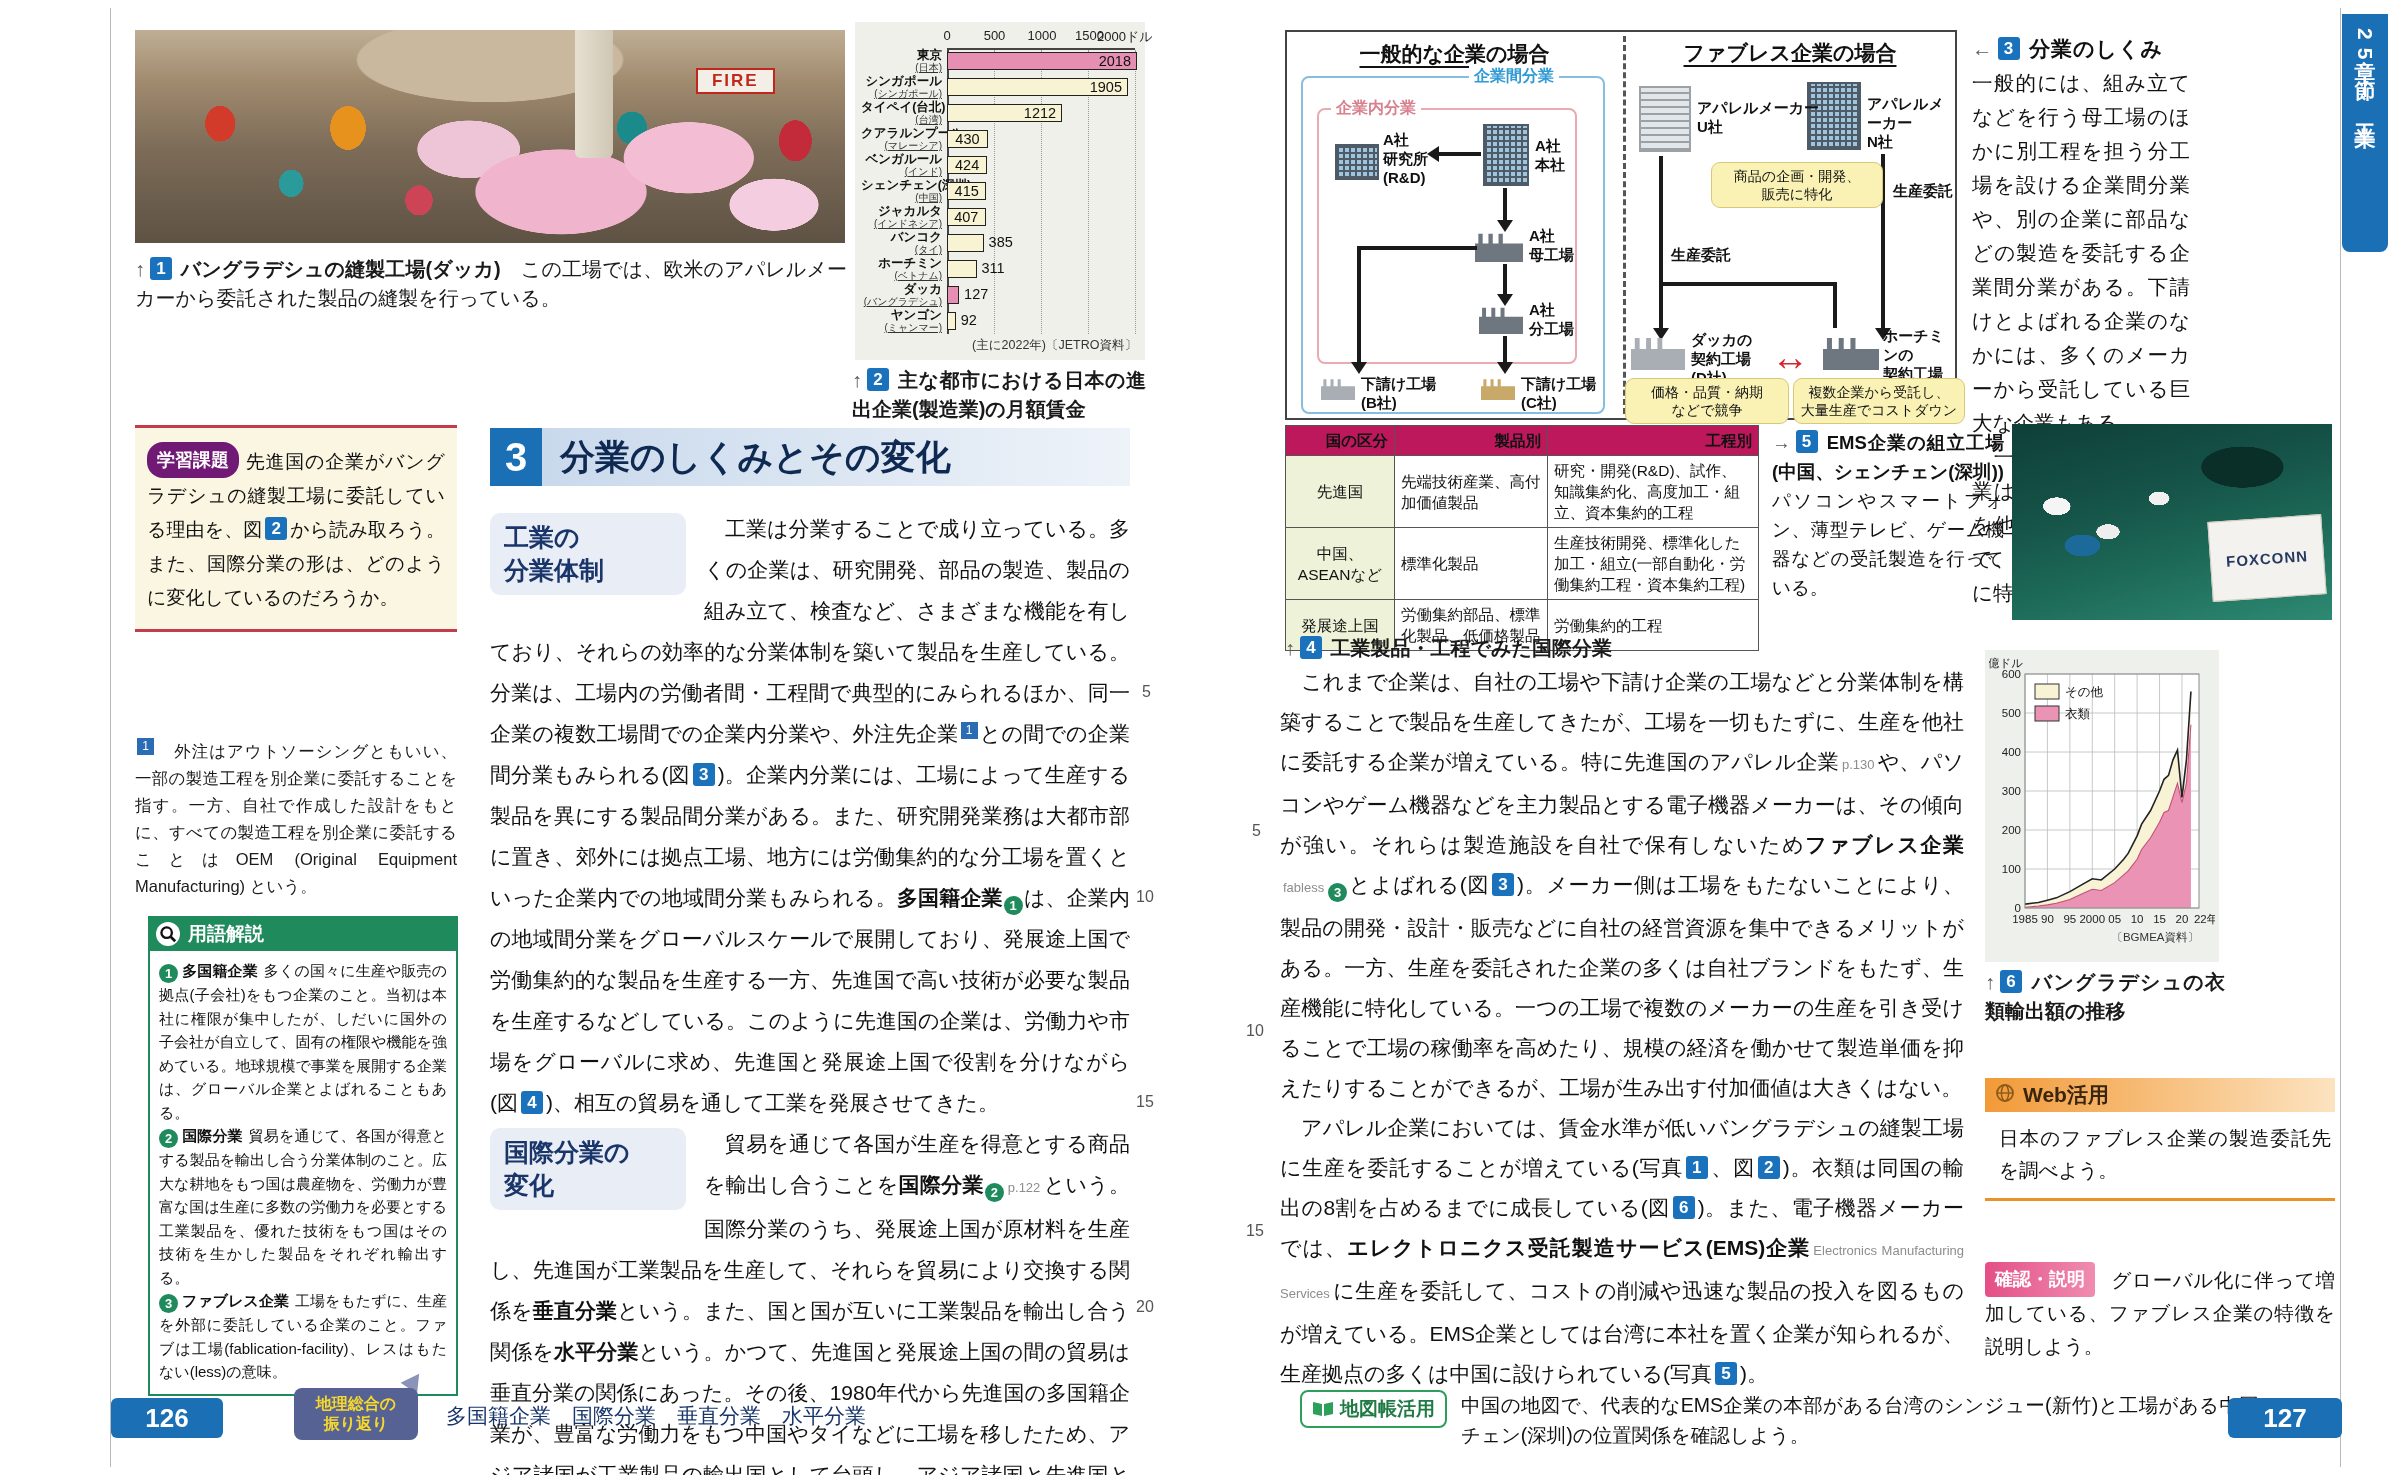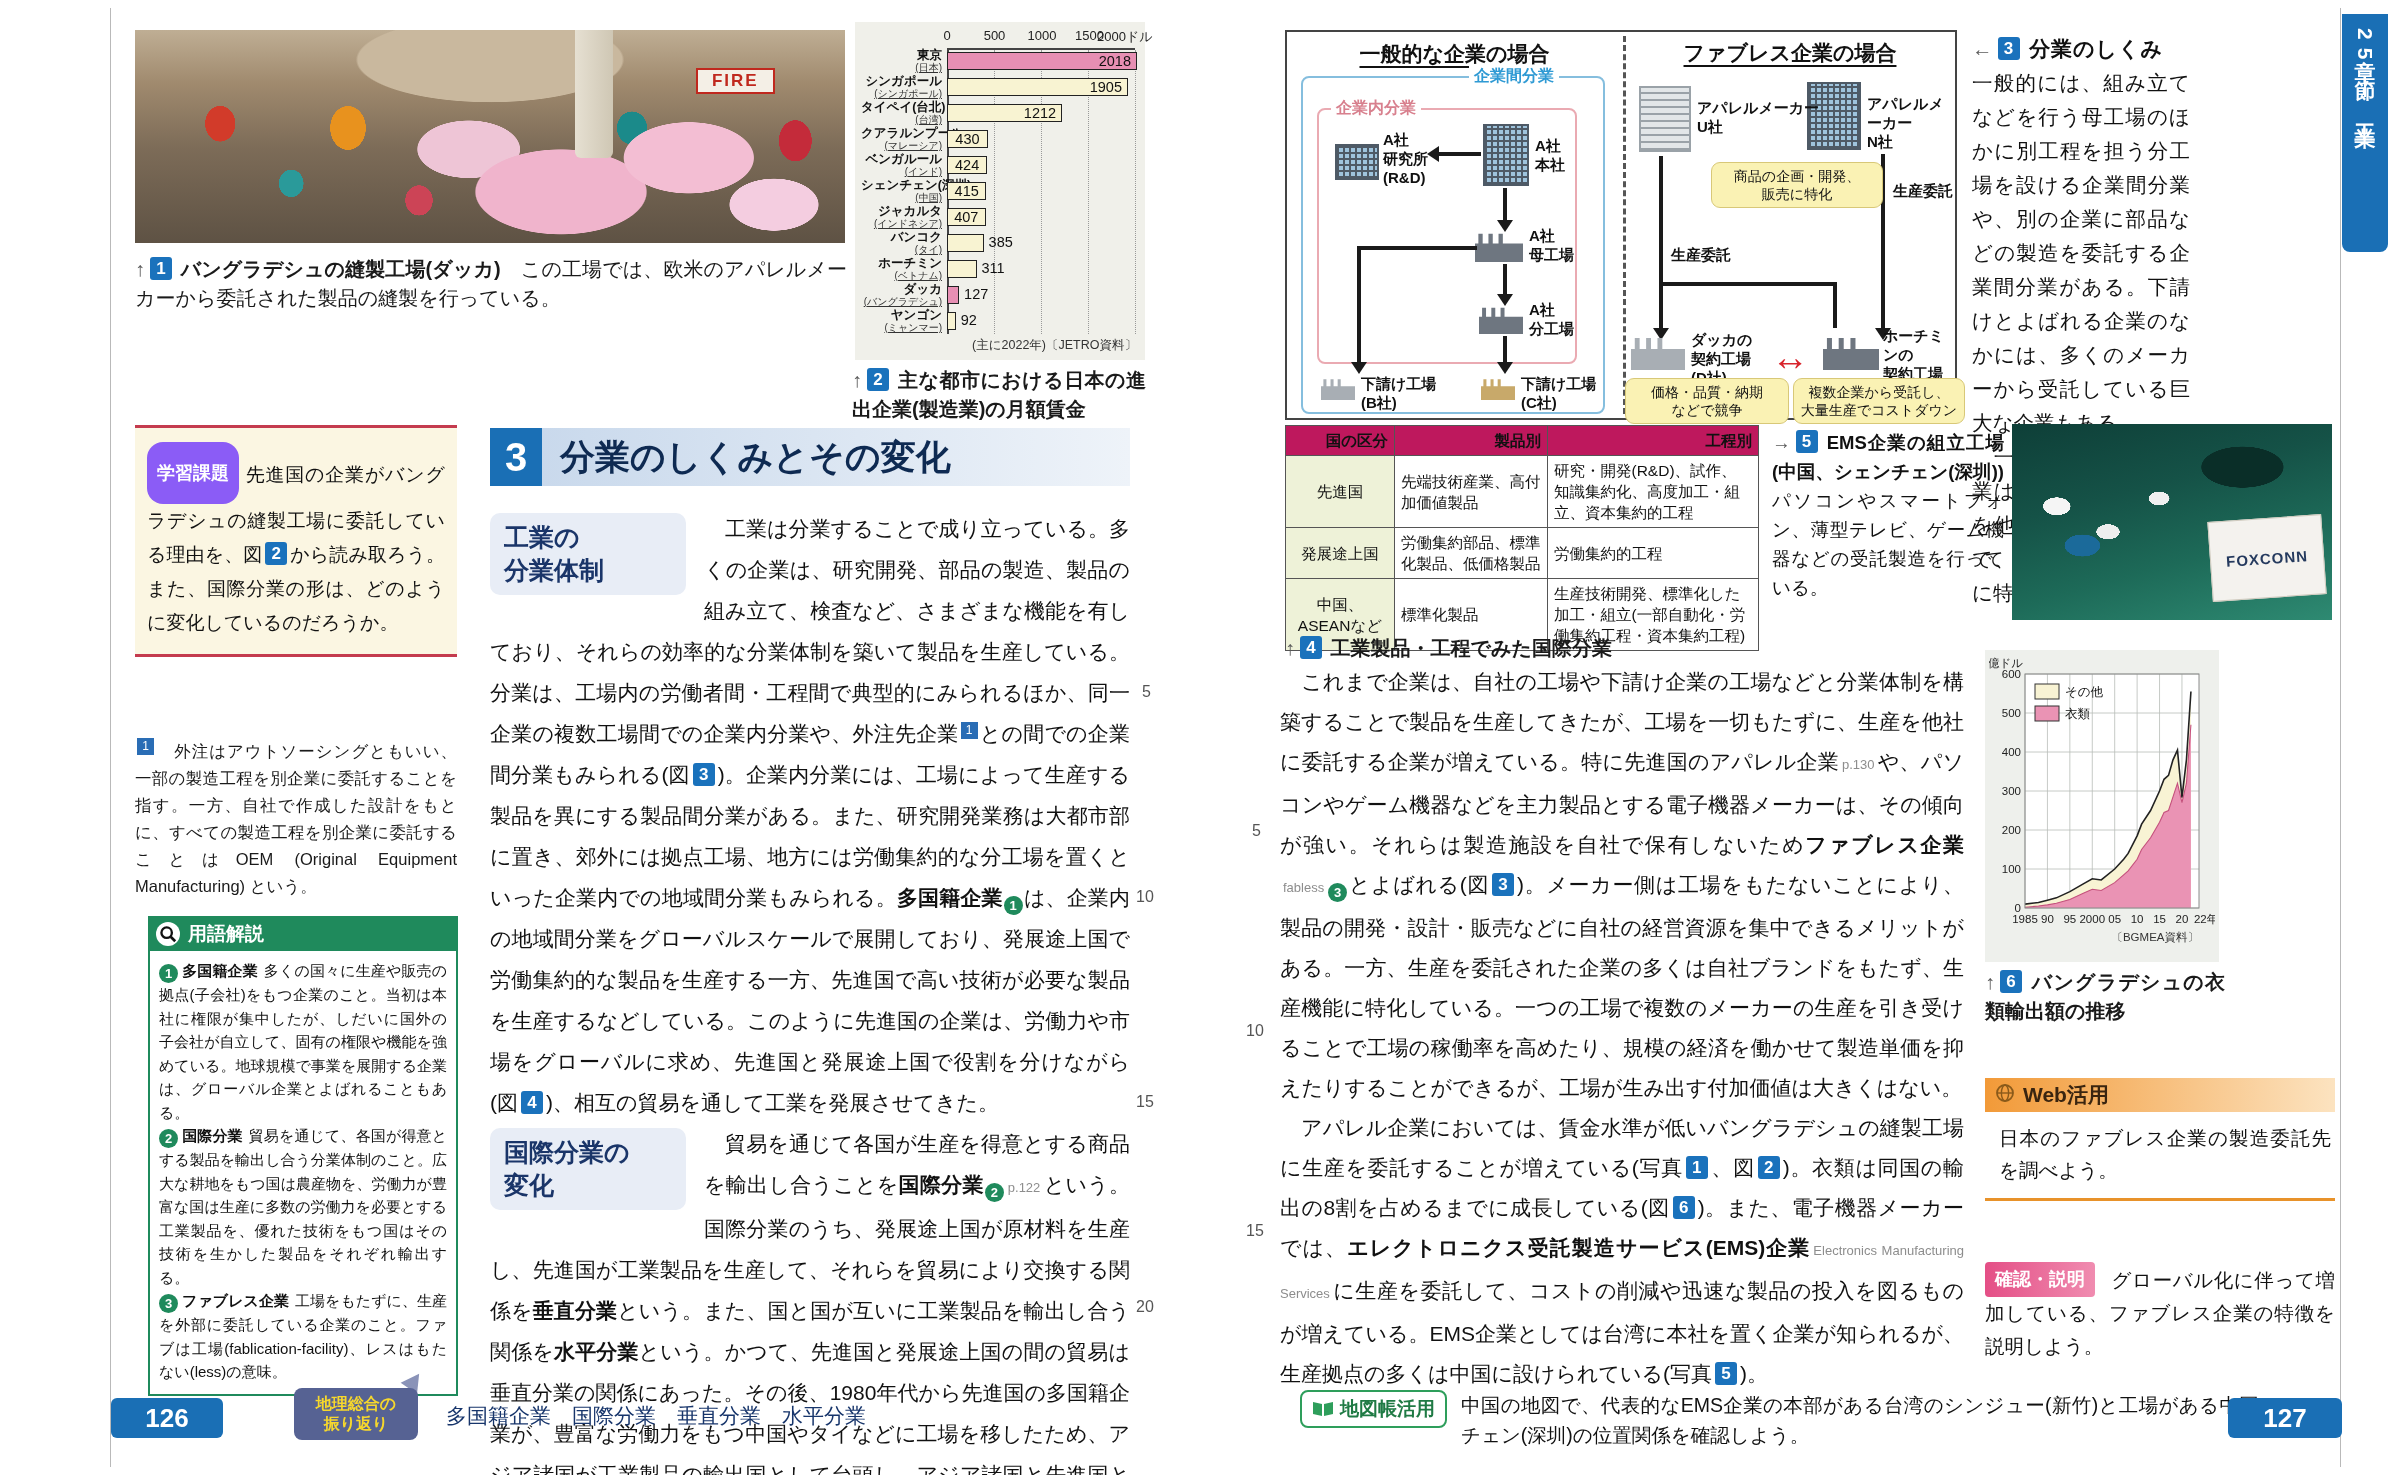--- a/index.html
+++ b/index.html
@@ -65,21 +65,21 @@
   .f2-bar{position:absolute;left:0;top:4px;height:18px;background:#f8f3d2;border:1.5px solid #222;box-sizing:border-box;}
   .f2-bar.pink{background:#e78fb3;}
   .f2-val{position:absolute;top:4px;font-size:14.5px;line-height:16px;color:#111;white-space:nowrap;}
   .f2-val.in-right{right:5px;left:auto;top:0px;}
   .f2-val.in-center{left:50%;transform:translateX(-50%);top:0px;}
   #f2-note{font-size:12.5px;color:#333;text-align:right;margin-top:3px;}
 
   
   #taskbox{left:135px;top:425px;width:322px;border-top:3px solid #c43b4e;border-bottom:3px solid #c43b4e;
     background:#fbf6e2;padding:14px 12px;box-sizing:border-box;font-size:19px;line-height:34px;text-align:justify;}
-  .task-label{display:inline-block;background:#8b5cf6;color:#fff;border-radius:16px;padding:14px 10px;
+  .task-label{display:inline-block;background:#701a75;color:#fff;border-radius:16px;padding:1px 10px;
     font-size:18px;font-weight:bold;margin-right:6px;vertical-align:2px;}
   #footnote{left:135px;top:738px;width:322px;font-size:16.5px;line-height:27px;text-align:justify;color:#1a1a1a;}
   #glossary{left:148px;top:916px;width:310px;border:2px solid #1f8a5c;background:#fff;box-sizing:border-box;}
   .g-head{background:#1f8a5c;color:#fff;font-size:19px;font-weight:bold;padding:3px 10px 4px 6px;display:flex;align-items:center;gap:8px;}
   .g-icon{width:24px;height:24px;background:#fff;border-radius:50%;display:inline-flex;align-items:center;justify-content:center;flex:0 0 auto;}
   .g-body{padding:8px 9px 10px;font-size:15px;line-height:23.5px;text-align:justify;}
   .g-num{display:inline-block;width:19px;height:19px;background:#1f8a5c;color:#fff;border-radius:50%;
     font-size:13px;line-height:19px;text-align:center;font-weight:bold;margin-right:4px;vertical-align:-2px;}
   .g-term{font-weight:bold;margin-right:6px;}
 
@@ -472,28 +472,28 @@
             <th>工程別</th>
           </tr>
         </thead>
       <tbody id="t4-body">
           <tr>
             <td class="region">先進国</td>
             <td class="products">先端技術産業、高付加価値製品</td>
             <td class="processes">研究・開発(R&amp;D)、試作、知識集約化、高度加工・組立、資本集約的工程</td>
           </tr>
           <tr>
+            <td class="region">中国、ASEANなど</td>
+            <td class="products">標準化製品</td>
+            <td class="processes">生産技術開発、標準化した加工・組立(一部自動化・労働集約工程・資本集約工程)</td>
+          </tr>
+          <tr>
             <td class="region">発展途上国</td>
             <td class="products">労働集約部品、標準化製品、低価格製品</td>
             <td class="processes">労働集約的工程</td>
-          </tr>
-          <tr>
-            <td class="region">中国、ASEANなど</td>
-            <td class="products">標準化製品</td>
-            <td class="processes">生産技術開発、標準化した加工・組立(一部自動化・労働集約工程・資本集約工程)</td>
           </tr>
         </tbody>
     </table>
   </div>
   <div id="caption4" class="abs cap">
     <span class="cap-arrow">↑</span><span class="figbadge">4</span>
     <span class="cap-head">工業製品・工程でみた国際分業</span>
   </div>
 
   <div id="caption5" class="abs">

